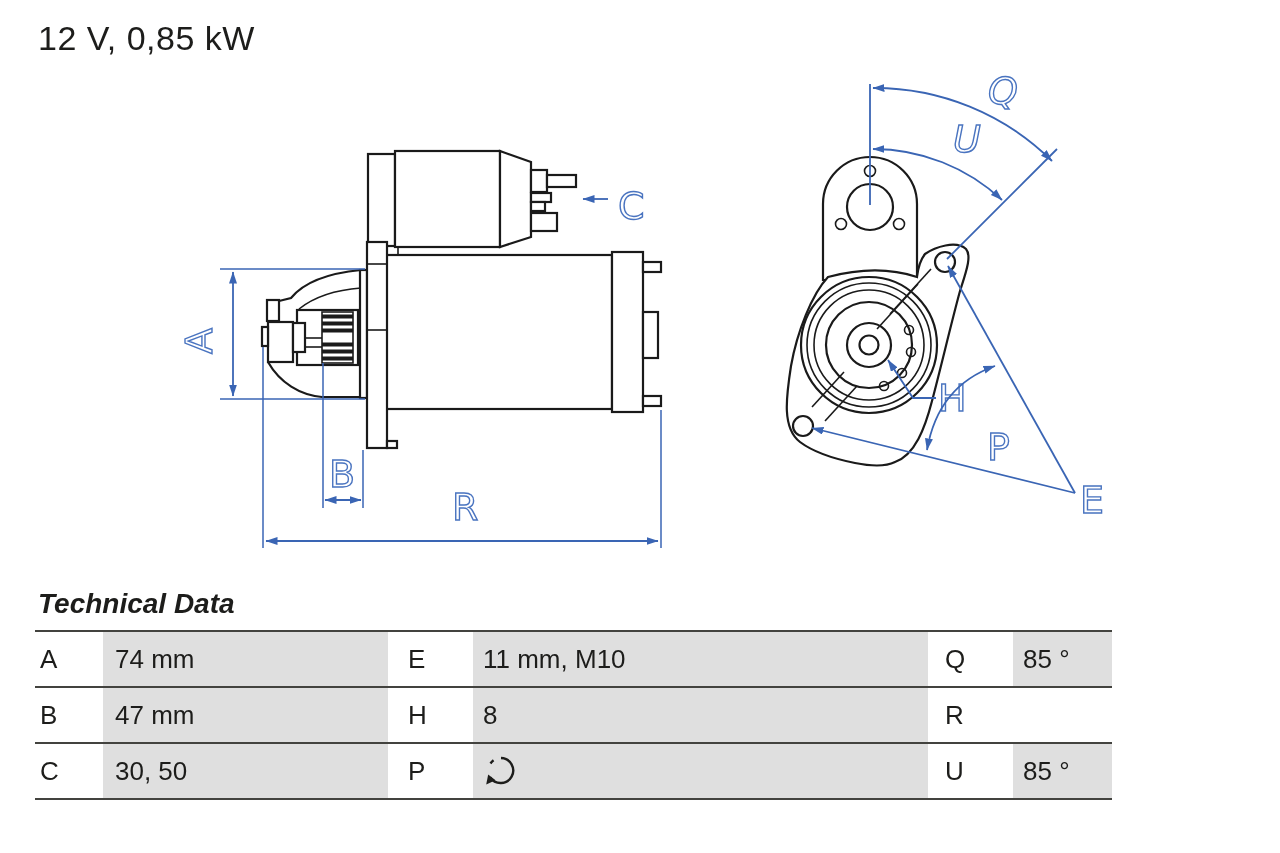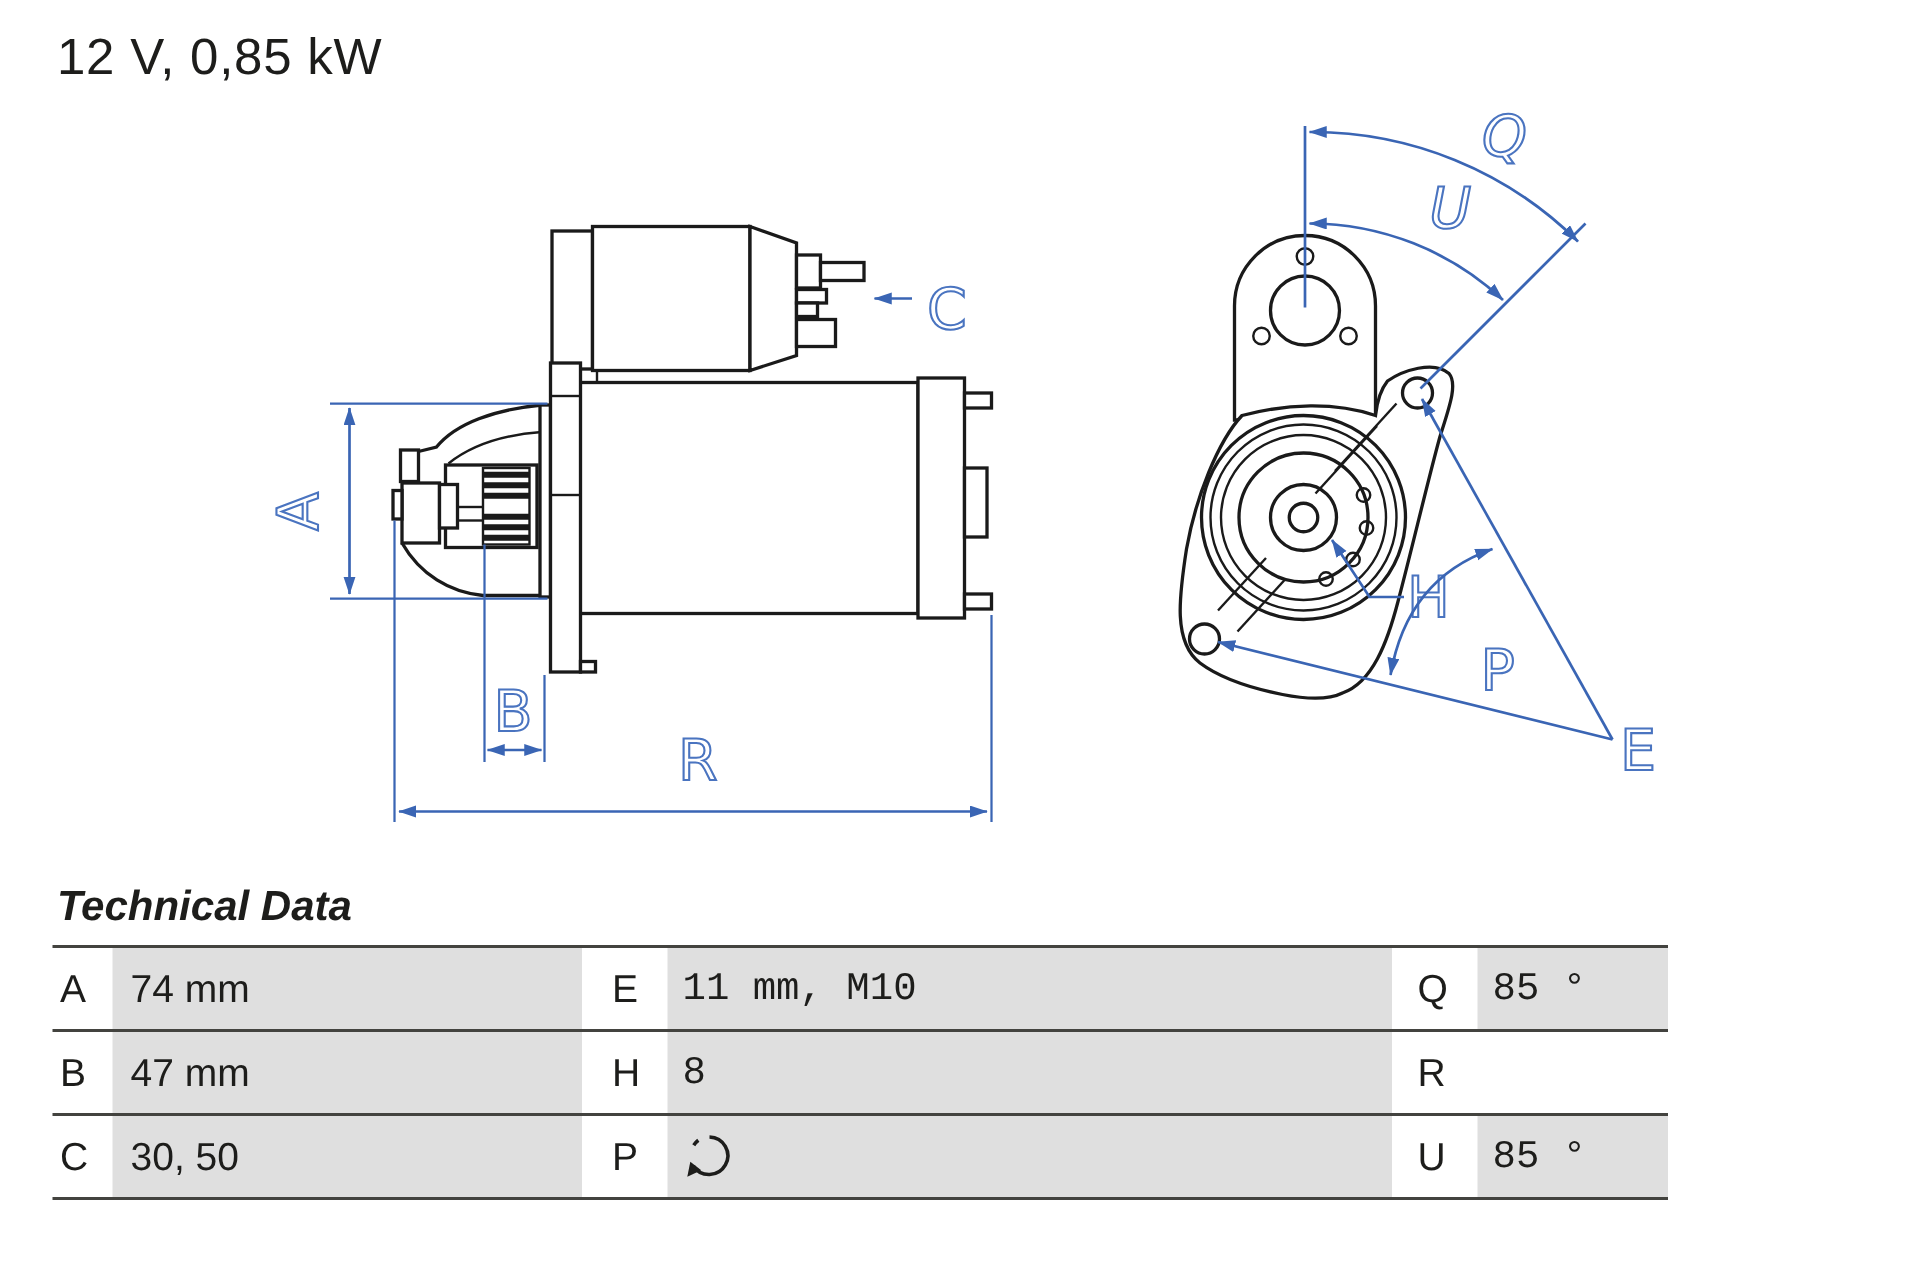--- a/index.html
+++ b/index.html
@@ -13,22 +13,22 @@
   .tech-table{position:absolute;left:35px;top:630px;width:1216px;
               border-top:2px solid #43433f;border-bottom:2px solid #43433f;}
   .trow{display:grid;grid-template-columns:40px 313px 57px 483px 57px 266px;height:54px;
         border-bottom:2px solid #43433f;}
   .trow:last-child{border-bottom:none;}
   .cell{display:flex;align-items:center;font-size:26px;color:#1d1d1b;box-sizing:border-box;}
   .key{background:#ffffff;}
   .key.k1{padding-left:5px;}
   .key.k2{padding-left:20px;}
   .key.k3{padding-left:17px;}
-  .val{background:#dfdfdf;padding-left:12px;}
-  .val.v2,.val.v3{padding-left:10px;font-family:Liberation Mono, monospace;}
+  .val{background:#dfdfdf;padding-left:12px;margin-left:28px;}
+  .val.v2,.val.v3{padding-left:10px;}
   .rot-icon{display:inline-block;}
   
   .dim{stroke:#3a65b4;stroke-width:1.8;fill:none;}
   .ext{stroke:#3a65b4;stroke-width:1.5;fill:none;}
   .blk{stroke:#1a1a1a;stroke-width:2.2;fill:none;}
   .blkf{stroke:#1a1a1a;stroke-width:2.2;fill:#ffffff;}
   .blk2{stroke:#1a1a1a;stroke-width:1.6;fill:none;}
   .blkband{fill:#1a1a1a;stroke:none;}
   .dimlabel{fill:none;stroke:#4a74c0;stroke-width:1.4;
             font-family:"DejaVu Sans",sans-serif;font-size:38px;}

